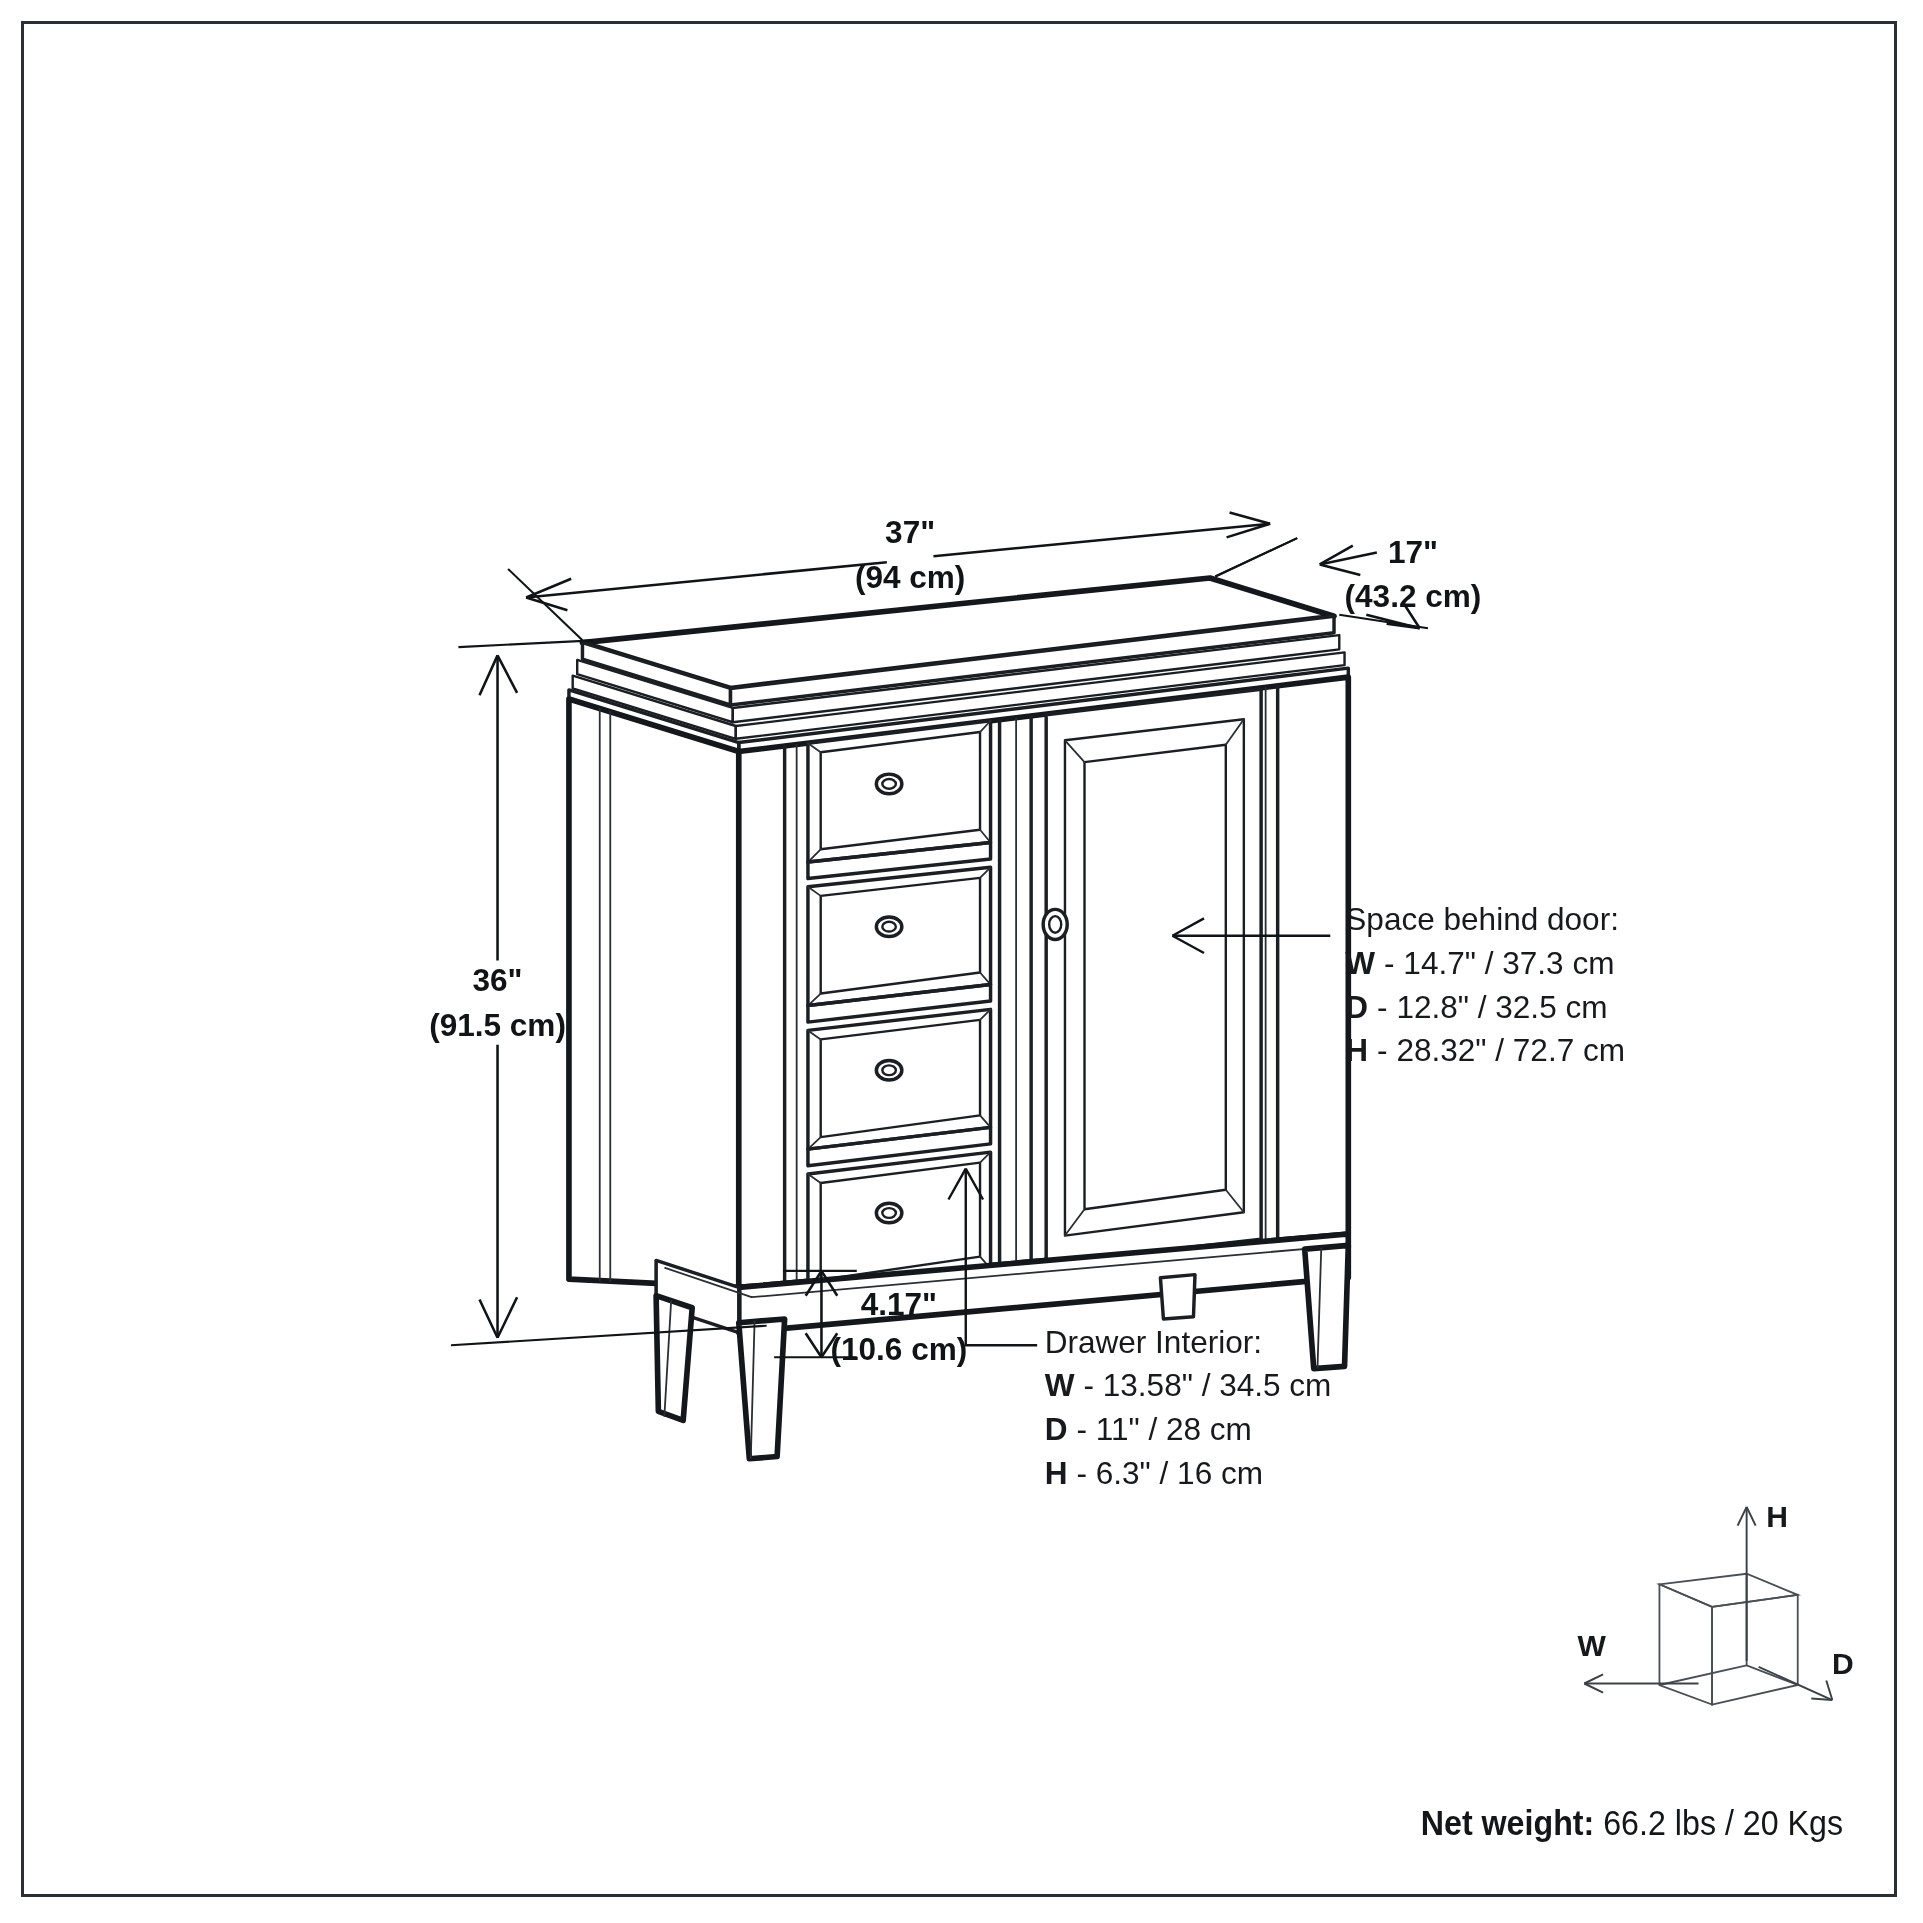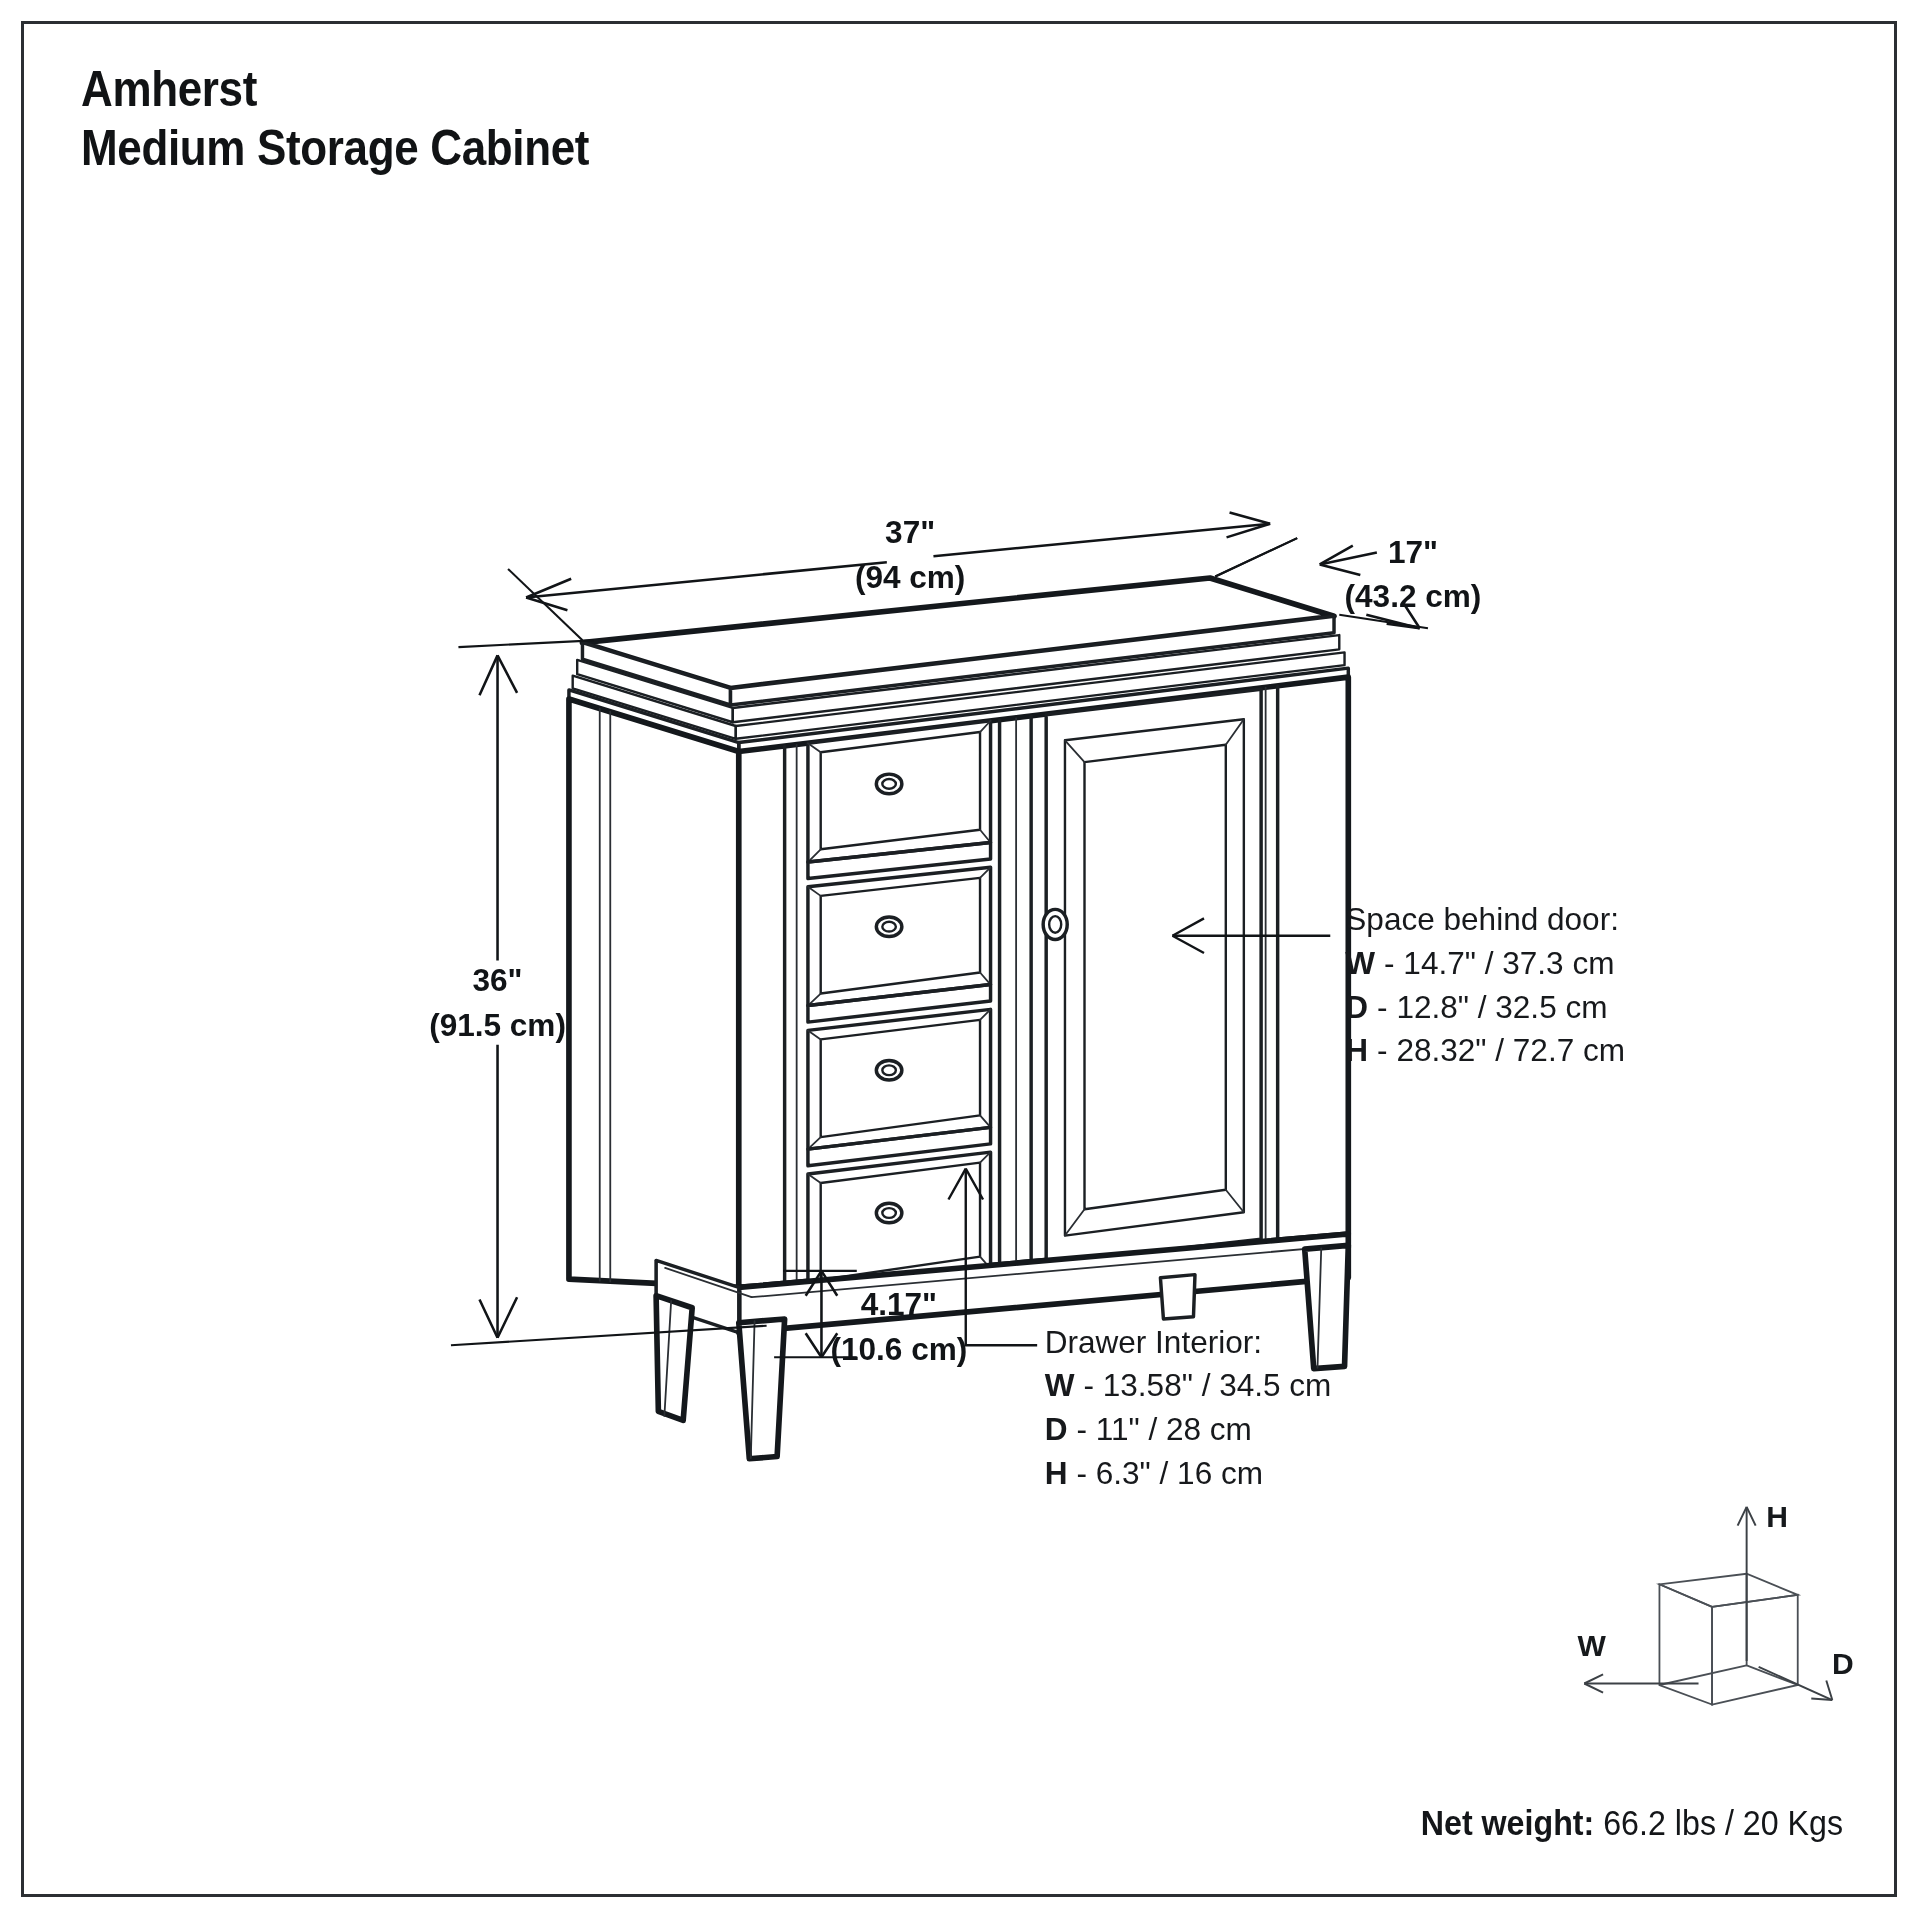--- a/index.html
+++ b/index.html
@@ -105,24 +105,20 @@
     font-size: 40px;
   }
 </style>
 </head>
 <body>
 
 <div id="page">
 
   <div class="page-border"></div>
 
-  <div class="title-block">
-    <div class="title-line">Amherst</div>
-    <div class="title-line">Medium Storage Cabinet</div>
-  </div>
 
   <svg class="art" viewBox="0 0 2560 2560">
 
     <g>
 
       <g>
 
         <path class="ln-h wht" d="M 775,855 L 1610,769 L 1775,820 L 972,916 Z"></path>
 
         <path class="ln-m wht" d="M 775,855 L 972,916 L 972,938 L 775,877 Z"></path>

